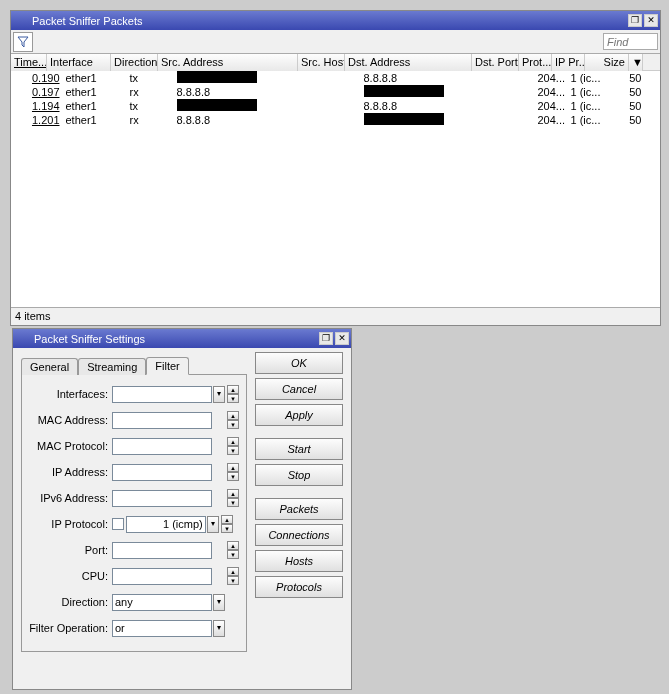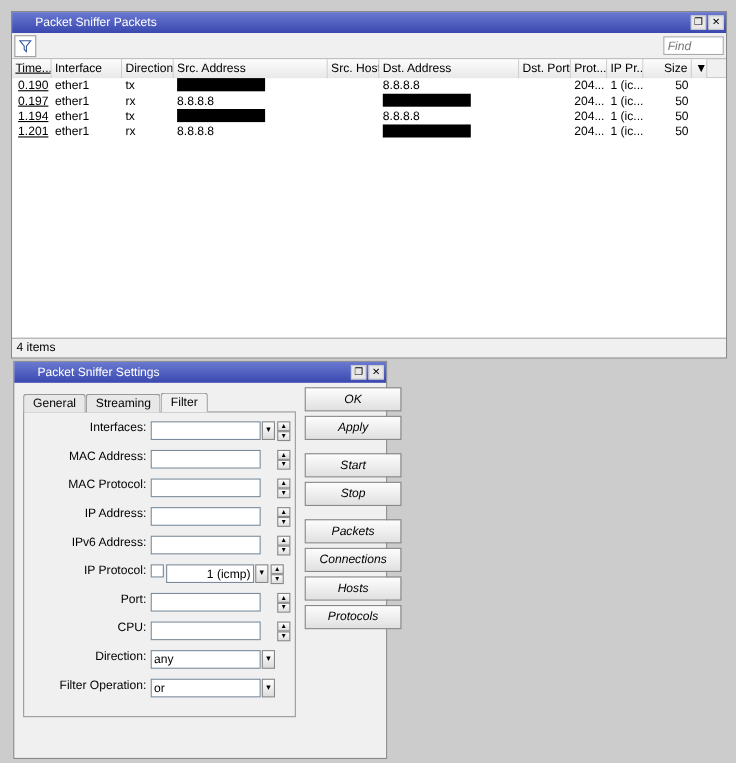--- a/index.html
+++ b/index.html
@@ -81,21 +81,21 @@
     border-right: 1px solid #ccc;
     padding: 1px 3px;
     white-space: nowrap;
     overflow: hidden;
     font-size: 11px;
     background: linear-gradient(to bottom, #fdfdfd, #e8e8e8);
     height: 17px;
     line-height: 15px;
   }
   .table-body { background: #fff; overflow: auto; height: 236px; }
-  .tr { display: flex; height: 14px; line-height: 14px; }
+  .tr { display: flex; height: 14px; line-height: 14px; justify-content: center; }
   .td { padding: 0 3px; white-space: nowrap; overflow: hidden; font-size: 11px; }
 
   .c-time { width: 36px; text-align: right; text-decoration: underline;}
   .c-iface { width: 64px; }
   .c-dir { width: 47px; }
   .c-src { width: 140px; }
   .c-sport { width: 47px; }
   .c-dst { width: 127px; }
   .c-dport { width: 47px; }
   .c-prot { width: 33px; }
@@ -144,21 +144,21 @@
     height: 22px;
     border: 1px solid #888;
     background: linear-gradient(to bottom, #fdfdfd, #e0e0e0);
     margin-bottom: 4px;
     font-size: 11px;
     text-align: center;
     line-height: 20px;
   }
   .btn-gap { height: 8px; }
 
-  .form-row { display: flex; align-items: flex-start; height: 22px; margin-bottom: 4px; margin-left: 25px; }
+  .form-row { display: flex; align-items: center; height: 22px; margin-bottom: 4px; }
   .form-label { width: 86px; text-align: right; padding-right: 4px; font-size: 11px; }
   .form-input {
     width: 100px;
     height: 17px;
     border: 1px solid #7a8a9a;
     font-size: 11px;
     padding: 0 2px;
     background:#fff;
   }
   .arr-btn {
@@ -352,20 +352,21 @@
         </div>
         <div class="form-row">
           <div class="form-label">Filter Operation:</div>
           <input class="form-input" value="or" style="">
           <div class="arr-btn">▾</div>
         </div>
       </div>
     </div>
     <div class="right-col">
       <div class="btn">OK</div>
+      <div class="btn">Cancel</div>
       <div class="btn">Apply</div>
       <div class="btn-gap"></div>
       <div class="btn">Start</div>
       <div class="btn">Stop</div>
       <div class="btn-gap"></div>
       <div class="btn">Packets</div>
       <div class="btn">Connections</div>
       <div class="btn">Hosts</div>
       <div class="btn">Protocols</div>
     </div>

